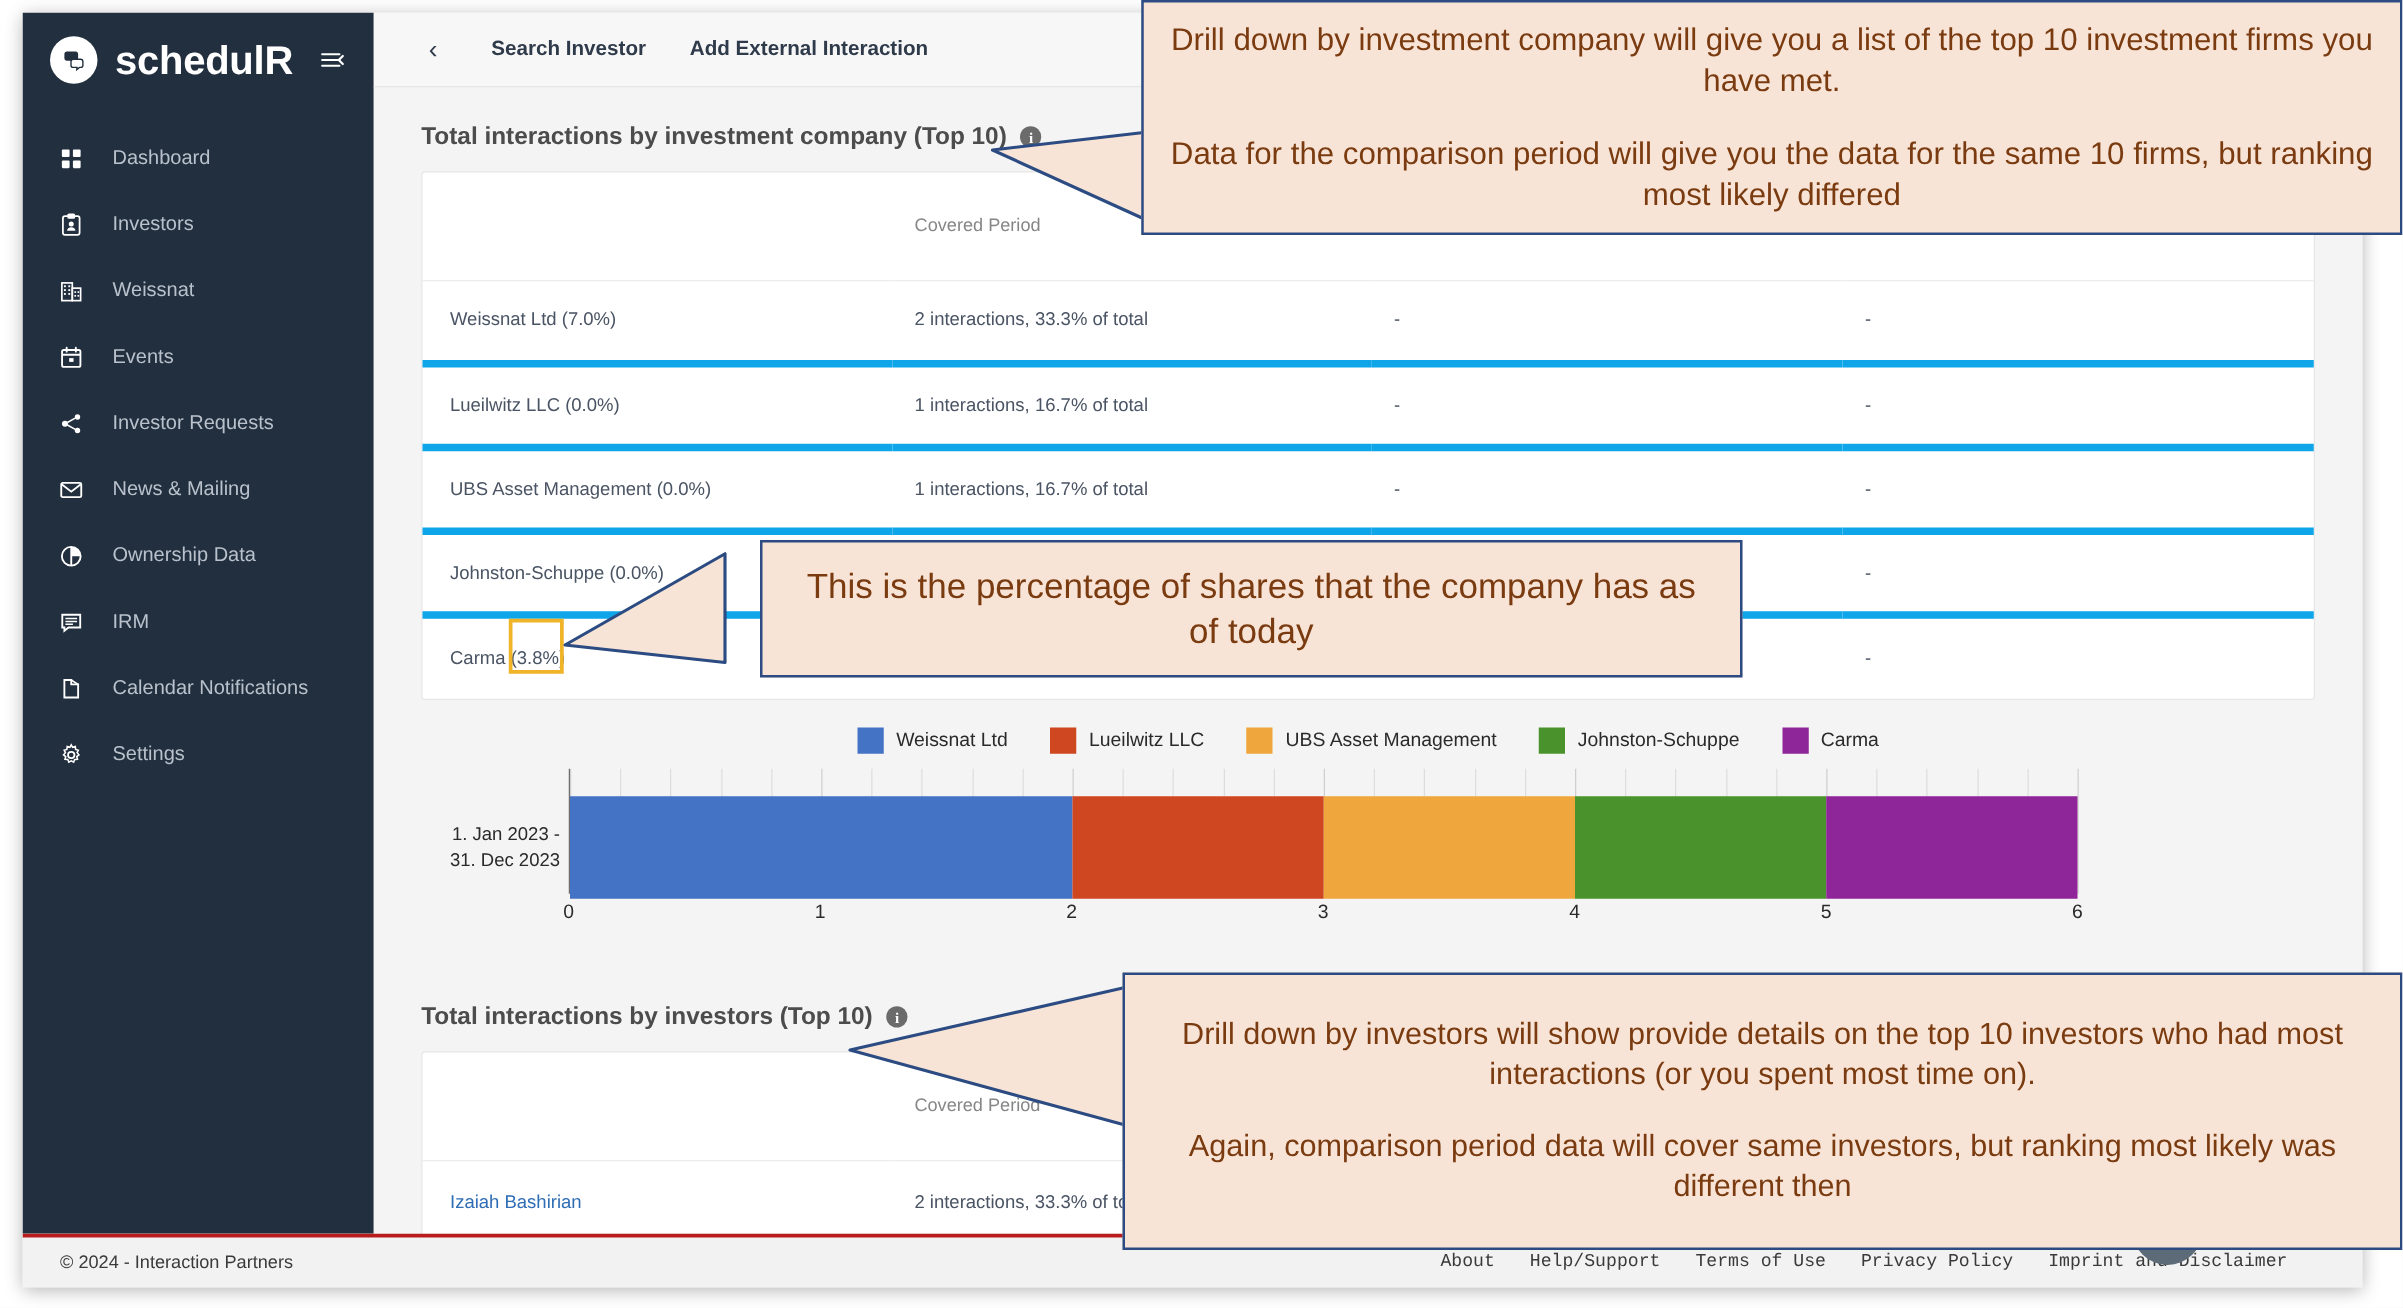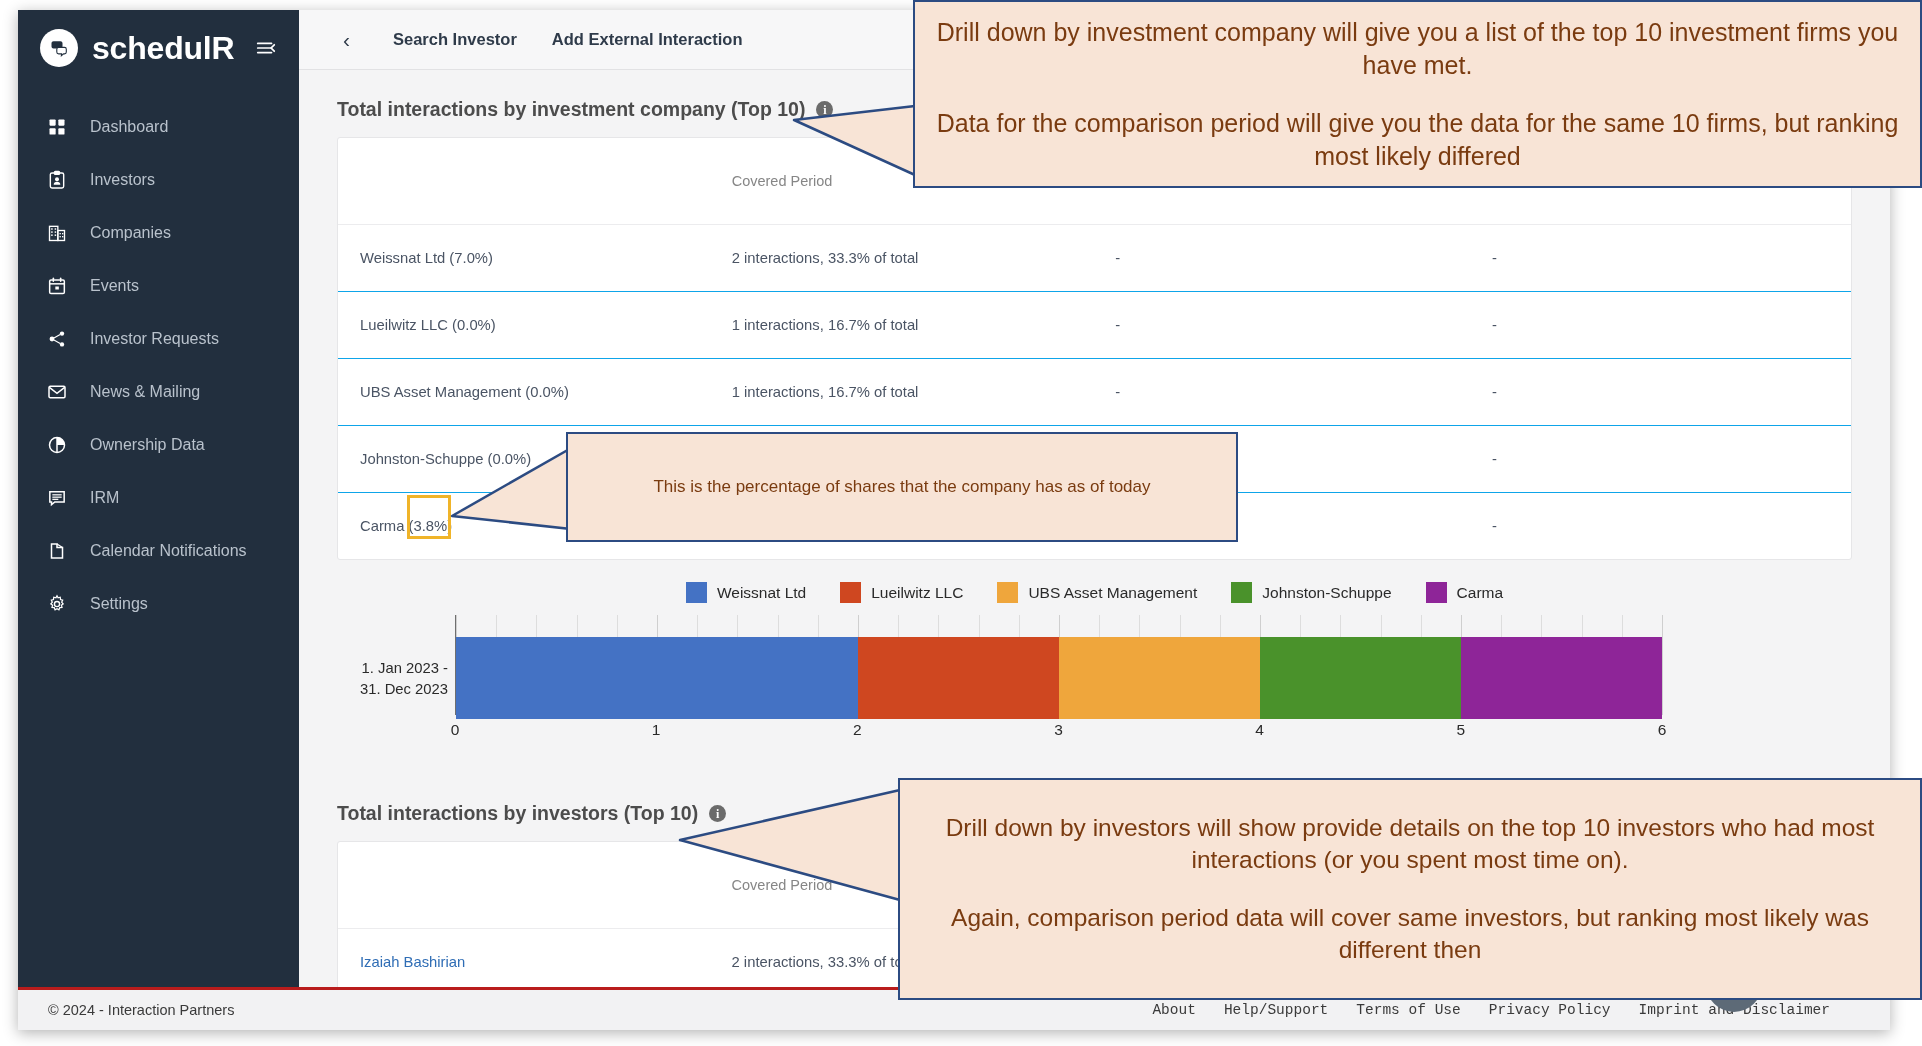--- a/index.html
+++ b/index.html
@@ -125,21 +125,21 @@
   table.data th {
     font-size: 14.5px; font-weight: 400; color: #868686;
     text-align: left;
     padding: 26px 18px 26px 18px;
     height: 86px; vertical-align: middle;
   }
   table.data td {
     font-size: 14.8px; color: #4a5464;
     padding: 0 18px;
     height: 67px; vertical-align: middle;
-    border-top: 1px solid #0ea5e9;
+    border-top: 6px solid #0ea5e9;
   }
   table.data tr.first-row td { border-top: 1px solid #ececee; }
   .col-name { width: 378px; padding-left: 22px !important; }
   .col-covered { width: 386px; }
   .col-c { width: 380px; }
   .col-d { width: 380px; }
   td.dash-cell { color: #4a5464; }
   .investor-link { color: #2f6db5; cursor: pointer; }
 
   
@@ -226,23 +226,23 @@
   }
   .annot p { line-height: 1.3; }
   .annot .gap { height: 1.05em; }
 
   #annot-company {
     left: 913px; top: 0px; width: 1009px; height: 188px;
     padding: 14px 12px;
     font-size: 25px;
   }
   #annot-shares {
-    left: 566px; top: 432px; width: 672px; height: 110px;
+    left: 608px; top: 432px; width: 786px; height: 110px;
     padding: 10px 24px;
-    font-size: 17px;
+    font-size: 28px;
   }
   #annot-investors {
     left: 898px; top: 778px; width: 1024px; height: 222px;
     padding: 14px 30px;
     font-size: 24.5px;
   }
 
   .annot-pointer { position: absolute; z-index: 29; pointer-events: none; }
 
   .hl-box {
@@ -316,21 +316,21 @@
                   <rect x="9.2" y="10" width="1.8" height="1.8"></rect>
               <rect x="5" y="13.7" width="1.8" height="1.8"></rect>
                   <rect x="9.2" y="13.7" width="1.8" height="1.8"></rect>
               <rect x="15" y="12" width="1.6" height="1.6"></rect>
                   <rect x="18" y="12" width="1.6" height="1.6"></rect>
               <rect x="15" y="15.6" width="1.6" height="1.6"></rect>
                   <rect x="18" y="15.6" width="1.6" height="1.6"></rect>
             </g>
           </svg>
         </span>
-        <span>Companies</span>
+        <span>Weissnat</span>
       </div>
 
       <div class="nav-item">
         <span class="nav-icon">
           <svg width="20" height="20" viewBox="0 0 24 24" fill="none" stroke="#ffffff" stroke-width="1.8">
             <rect x="3.2" y="4.8" width="17.6" height="16.2" rx="1.6"></rect>
             <line x1="3.2" y1="9.4" x2="20.8" y2="9.4"></line>
             <line x1="7.6" y1="2.6" x2="7.6" y2="6.4" stroke-linecap="round"></line>
             <line x1="16.4" y1="2.6" x2="16.4" y2="6.4" stroke-linecap="round"></line>
             <rect x="10" y="12.6" width="4.2" height="3.6" fill="#ffffff" stroke="none"></rect>

